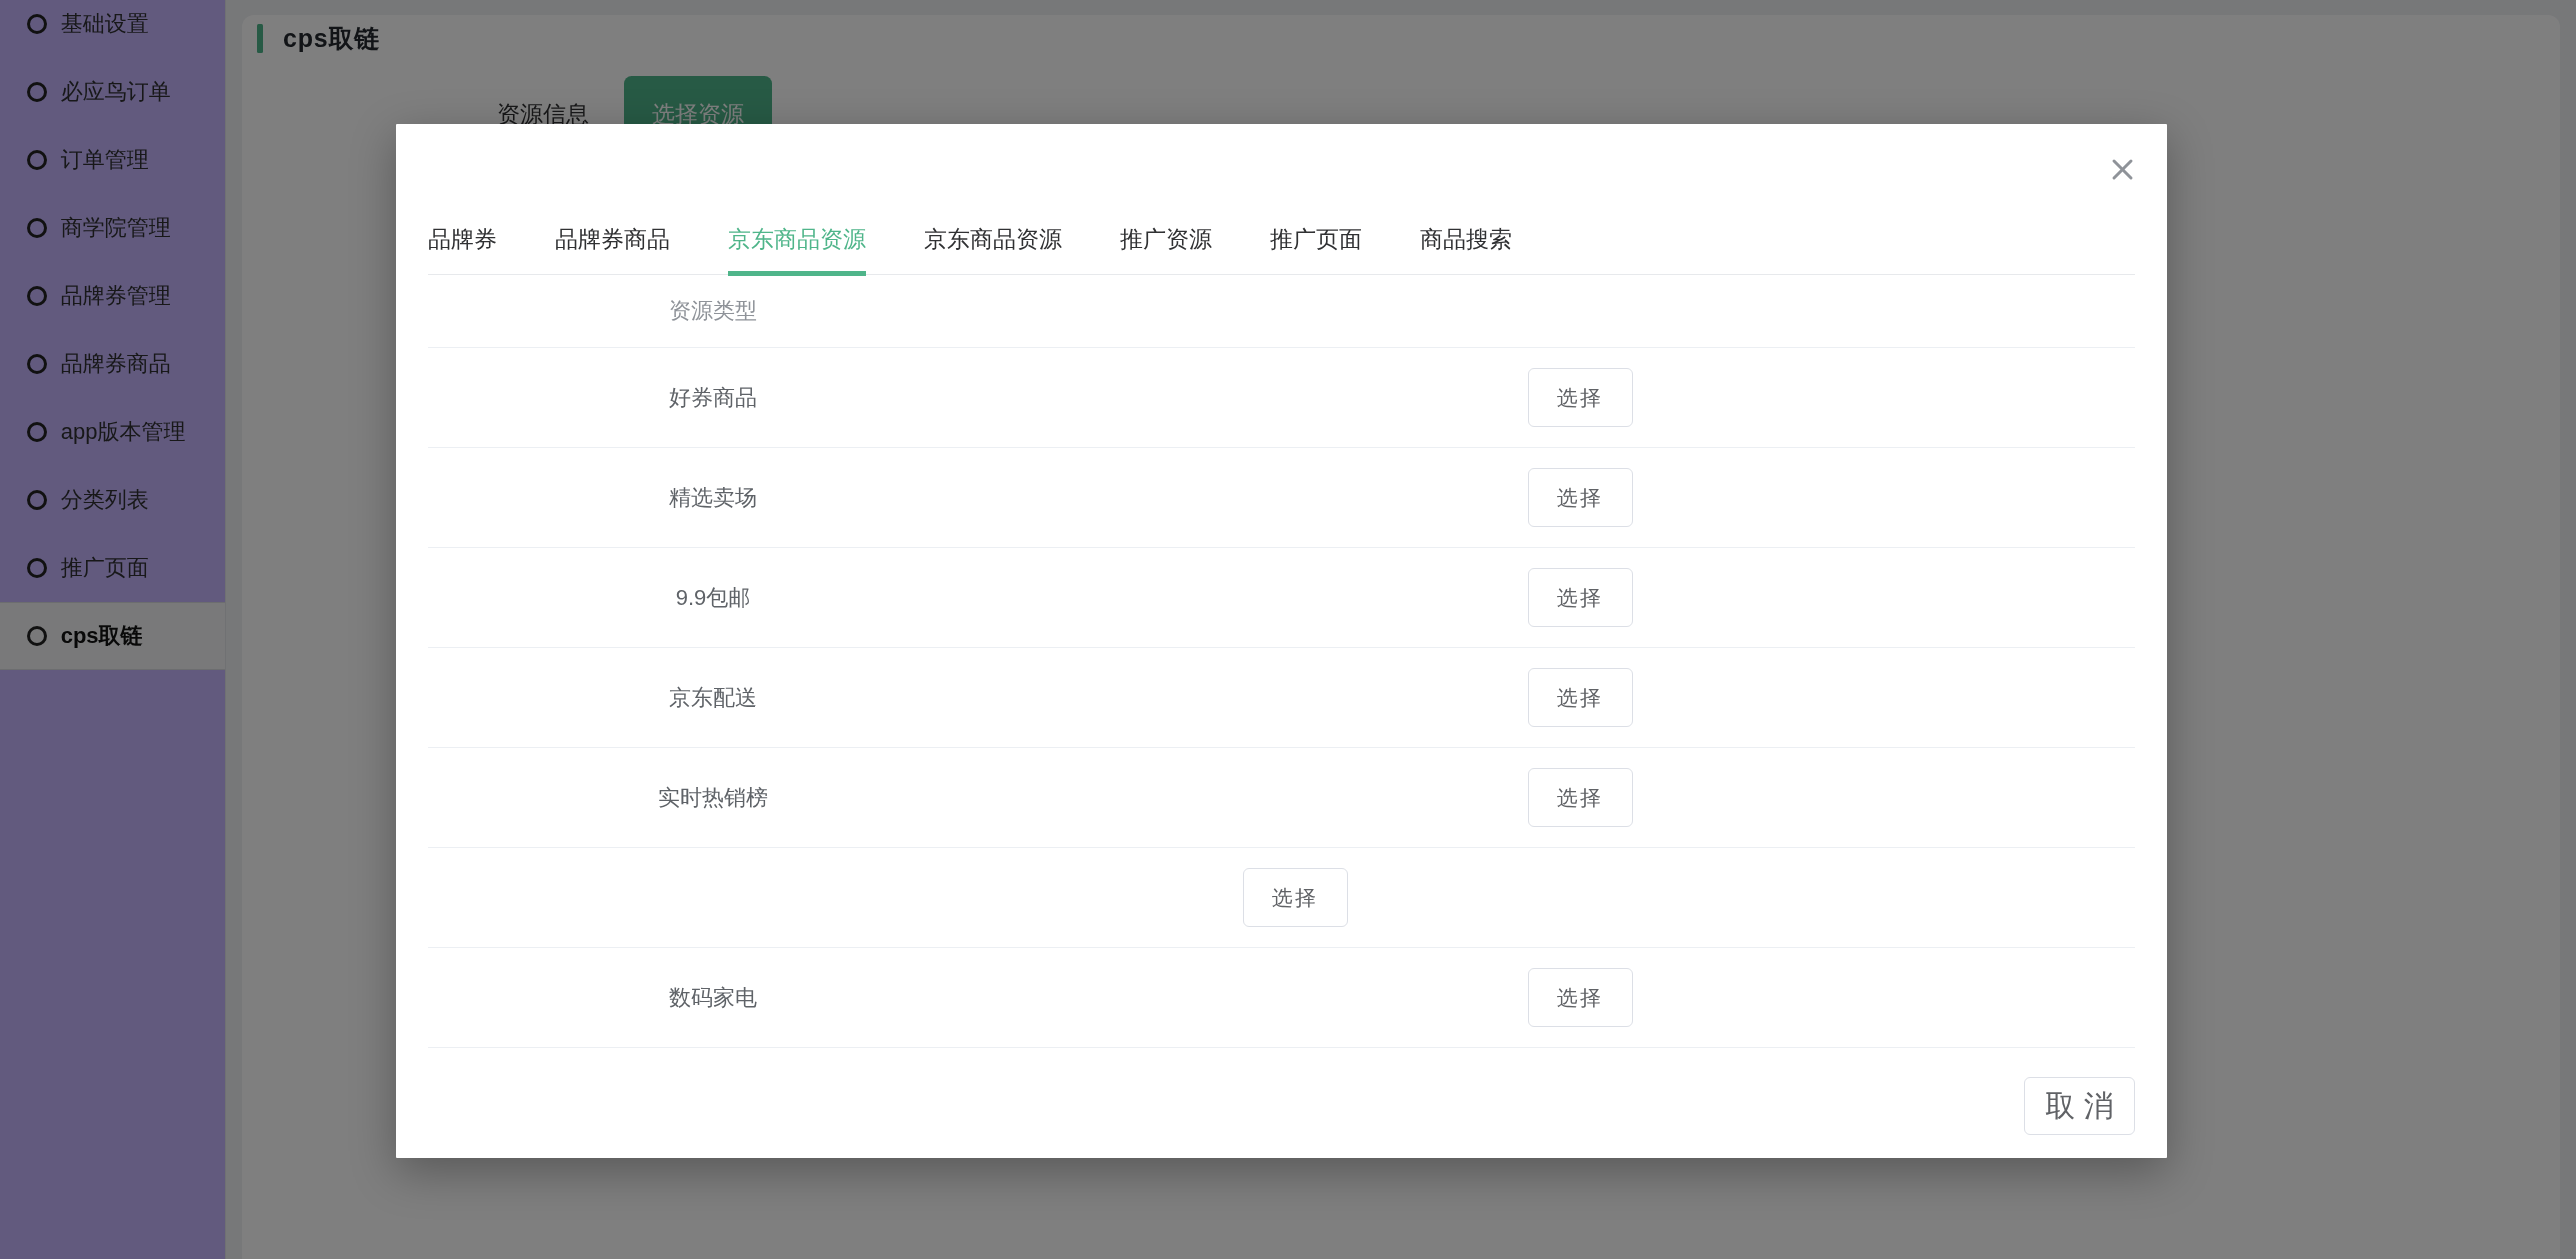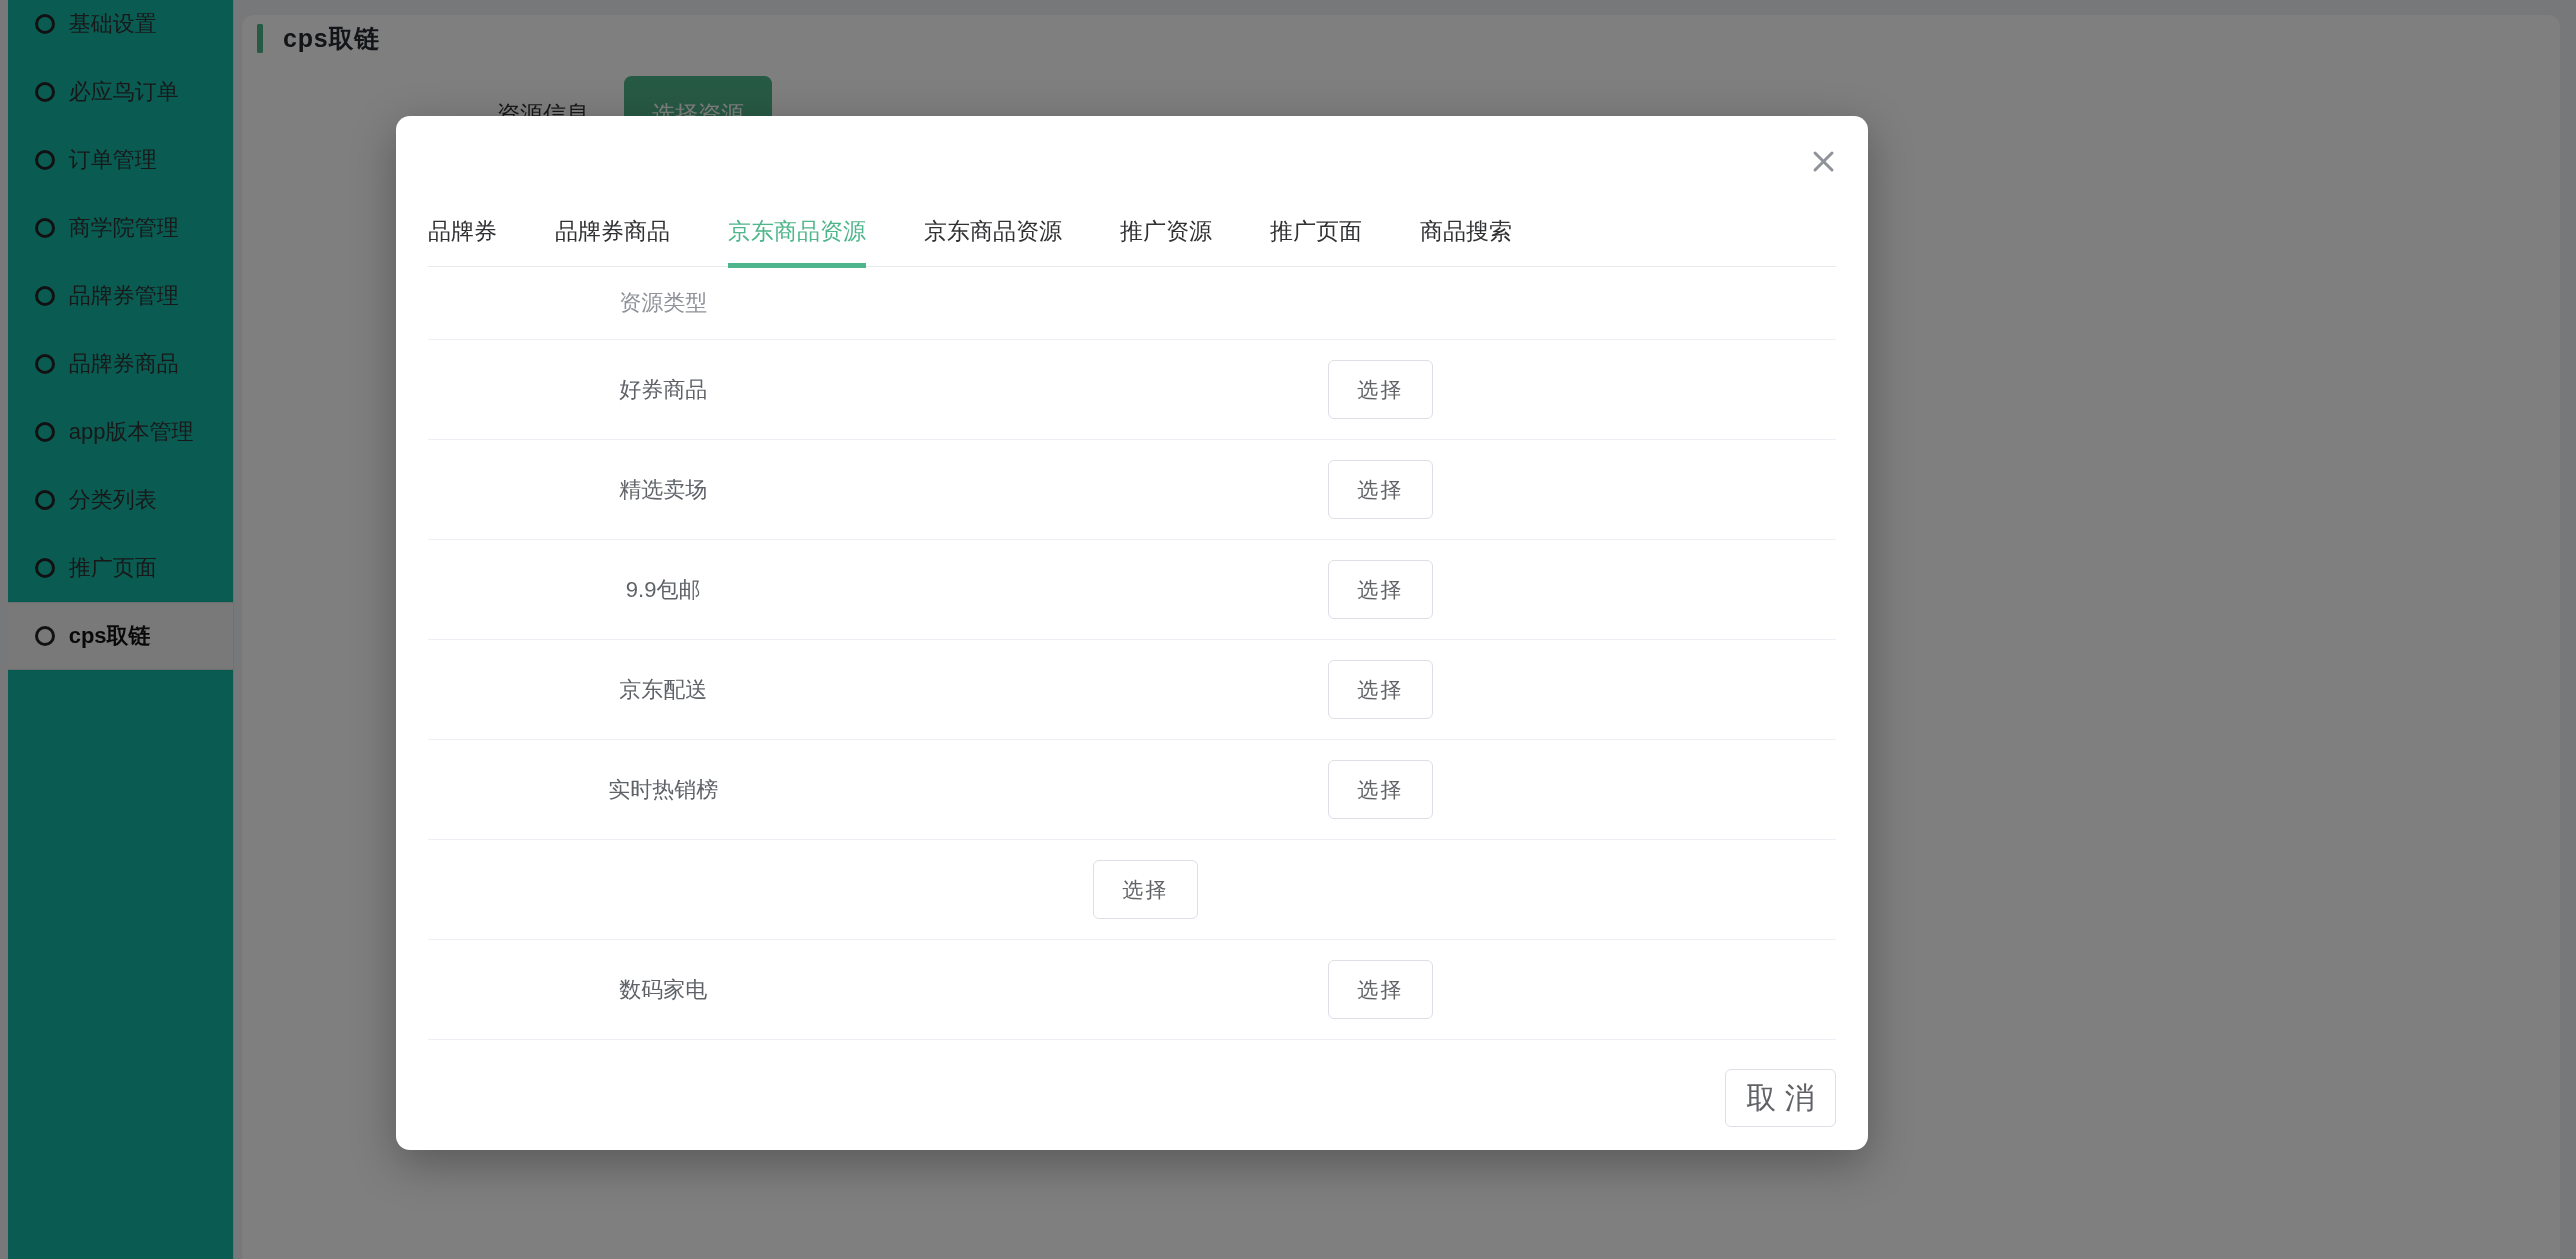--- a/index.html
+++ b/index.html
@@ -3,21 +3,21 @@
 <meta charset="utf-8">
 <style>
   html,body{margin:0;padding:0;}
   body{
     width:2576px;height:1260px;position:relative;overflow:hidden;
     background:#eef0f3;
     font-family:"Liberation Sans","DejaVu Sans",sans-serif;
     --green:#4fb58a;
   }
   
-  .sidebar{position:absolute;left:8px;top:0;width:225px;height:100%;background:#14b8a6;
+  .sidebar{position:absolute;left:0;top:0;width:225px;height:100%;background:#c4b5fd;
     border-right:1.5px solid #e1e3e6;z-index:1;text-align:center;}
   .menu{margin-top:-10px;}
   .menu-item{height:68px;display:flex;align-items:center;cursor:pointer;box-sizing:border-box;}
   .circle-icon{width:20px;height:20px;border:3.8px solid #232323;border-radius:50%;
     margin:0 13.7px 0 27px;box-sizing:border-box;flex:none;}
   .menu-item .label{font-size:22px;color:#303133;white-space:nowrap;}
   .menu-item.active{background:#f2f3f5;border-top:1.5px solid #d9dbde;border-bottom:1.5px solid #d9dbde;}
   .menu-item.active .label{font-weight:700;color:#121212;}
   
   .main{position:absolute;left:227px;top:0;right:0;bottom:0;background:#eef0f3;}
@@ -26,22 +26,22 @@
   .title-bar{width:6px;height:29px;background:var(--green);border-radius:1.5px;margin-right:20px;}
   .page-title{font-size:25px;font-weight:700;color:#24292f;margin:0;letter-spacing:0.8px;}
   .seg-tabs{position:absolute;left:255px;top:61px;display:flex;align-items:flex-start;}
   .seg-tab{font-size:23px;color:#303133;background:none;border:none;height:76px;line-height:58px;
     padding:0;cursor:pointer;font-family:inherit;}
   .seg-tab.active{background:var(--green);color:#fff;border-radius:7.6px;width:148px;
     text-align:center;margin-left:35px;}
   
   .overlay{position:absolute;inset:0;background:rgba(0,0,0,0.5);z-index:10;}
   
-  .dialog{position:absolute;left:396px;top:116px;width:1472px;height:1034px;background:#fff;
-    border-radius:14px;z-index:20;box-shadow:0 13.7px 46px rgba(0,0,0,0.3);box-sizing:border-box;}
+  .dialog{position:absolute;left:396px;top:124px;width:1771px;height:1034px;background:#fff;
+    border-radius:1px;z-index:20;box-shadow:0 13.7px 46px rgba(0,0,0,0.3);box-sizing:border-box;}
   .dlg-close{position:absolute;top:30px;right:30px;width:30px;height:30px;background:none;
     border:none;cursor:pointer;padding:0;}
   .dlg-close span{position:absolute;left:1.5px;top:13.7px;width:27px;height:3px;background:#8f9399;border-radius:1.5px;}
   .dlg-close .x1{transform:rotate(45deg);}
   .dlg-close .x2{transform:rotate(-45deg);}
   .dlg-tabs{margin:101px 32px 0;display:flex;gap:58px;border-bottom:1.5px solid #e7e9ec;}
   .dlg-tab{font-size:23px;color:#303133;padding-bottom:20px;line-height:29px;position:relative;
     cursor:pointer;white-space:nowrap;}
   .dlg-tab.active{color:var(--green);}
   .dlg-tab.active::after{content:"";position:absolute;left:0;right:0;bottom:-1.5px;height:4.6px;

